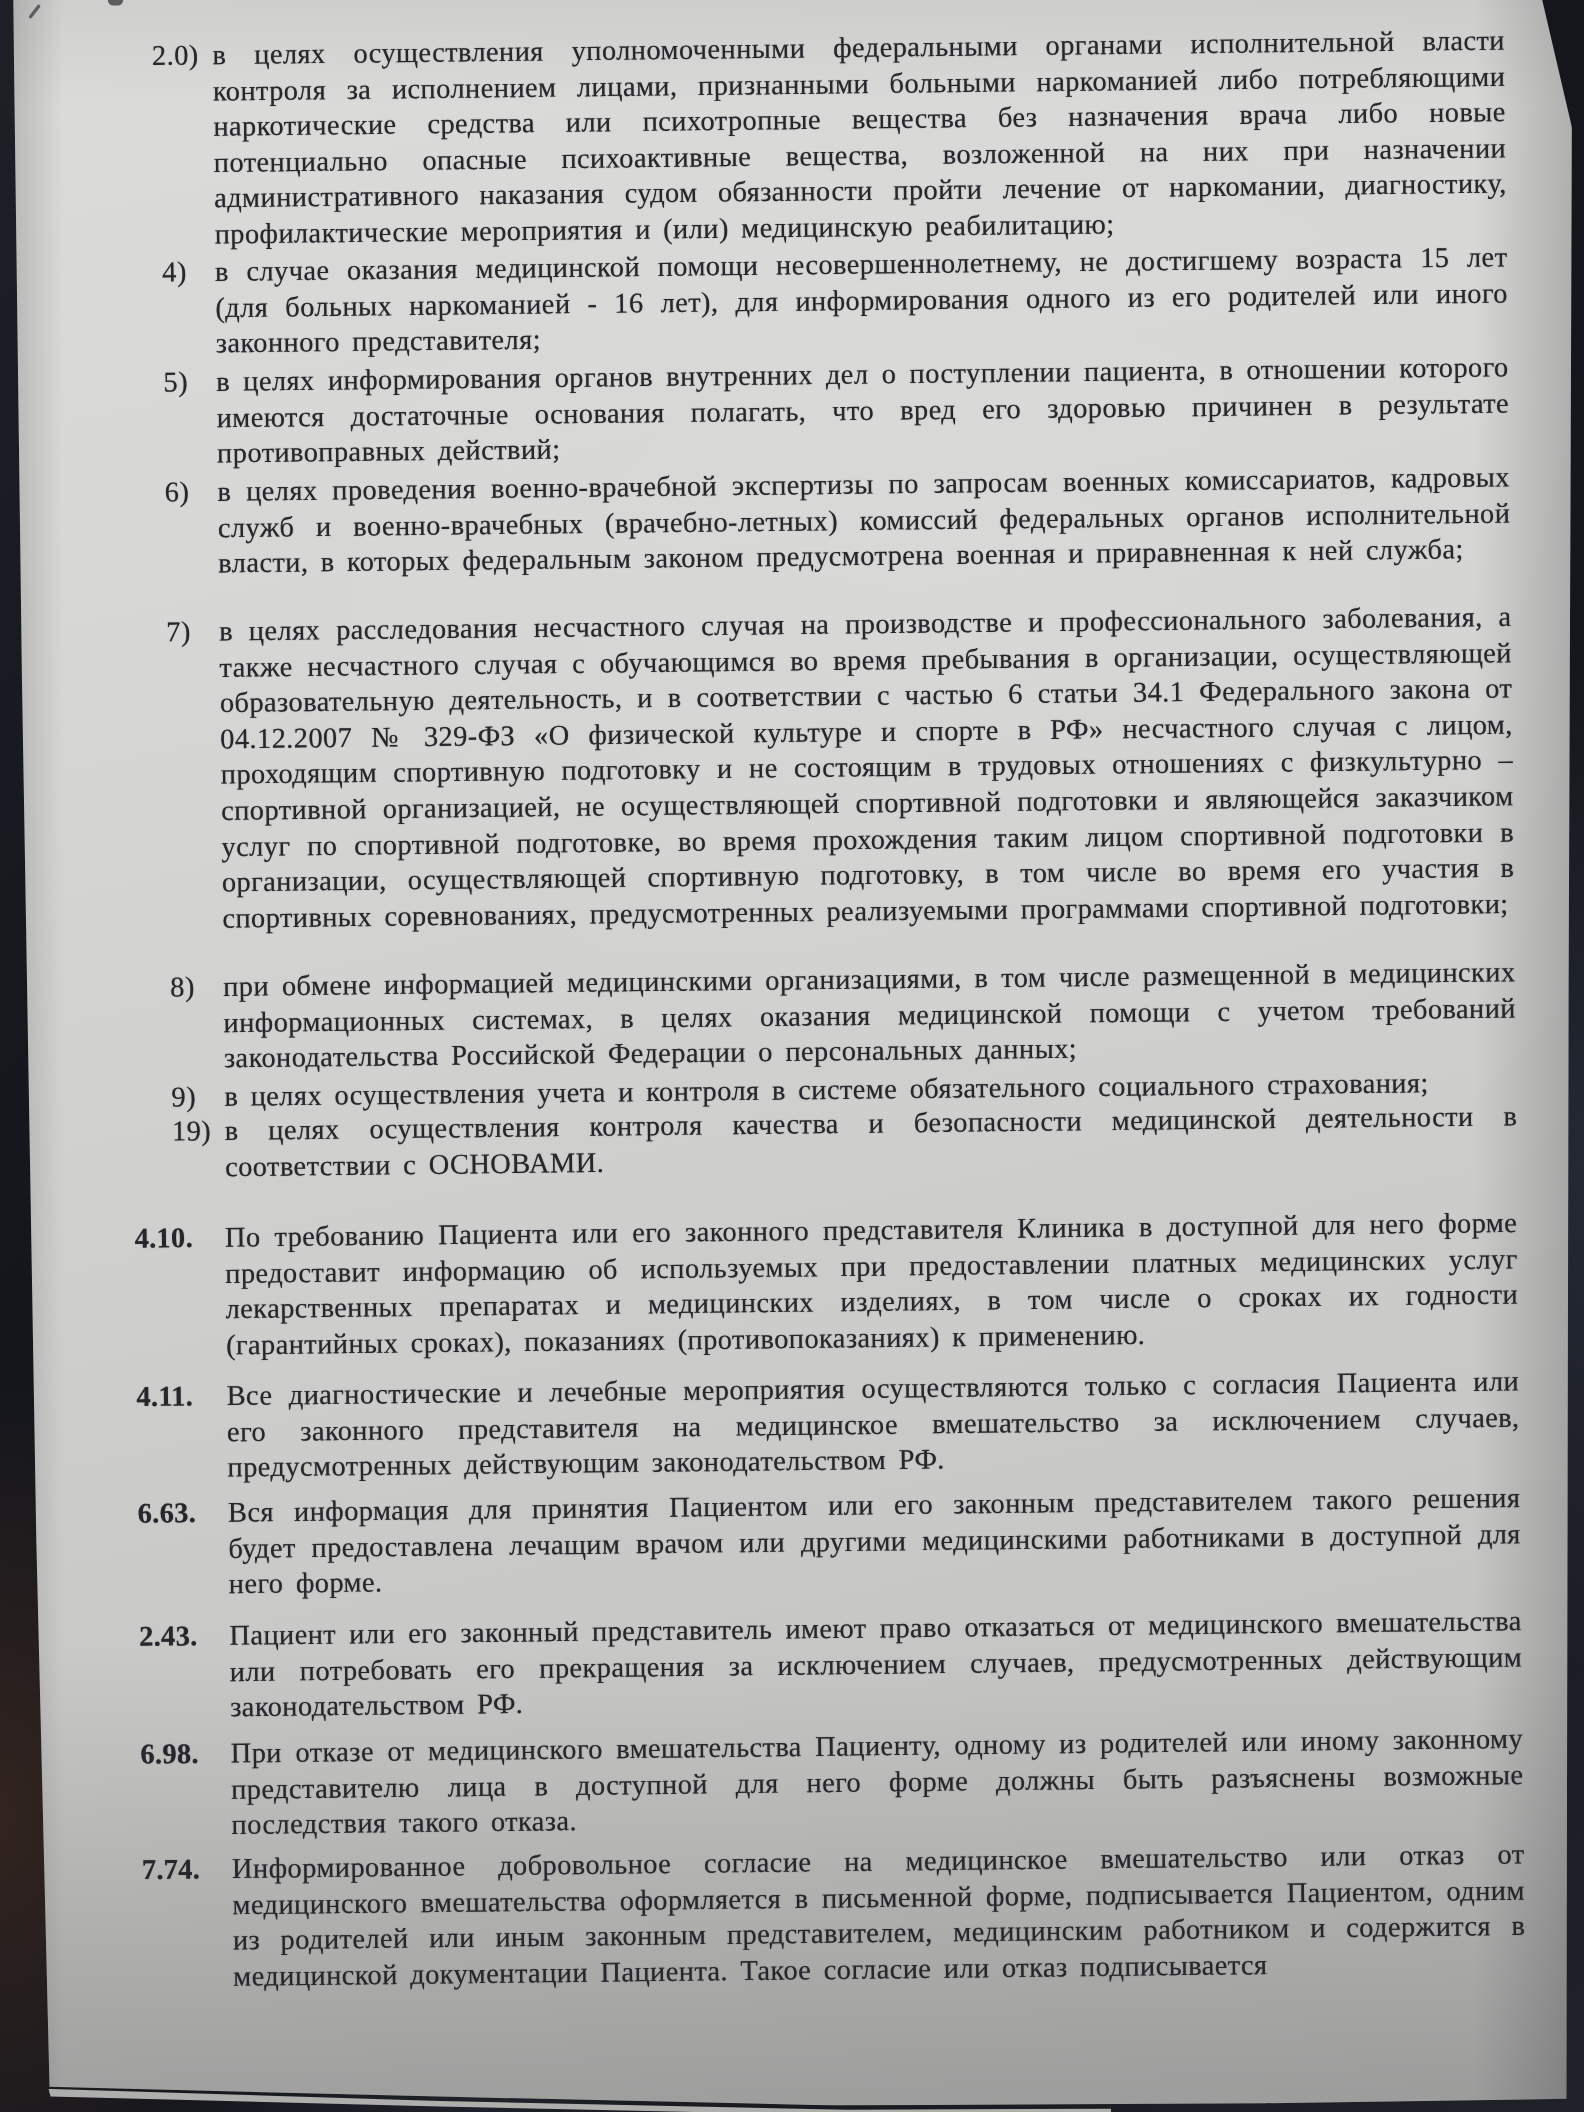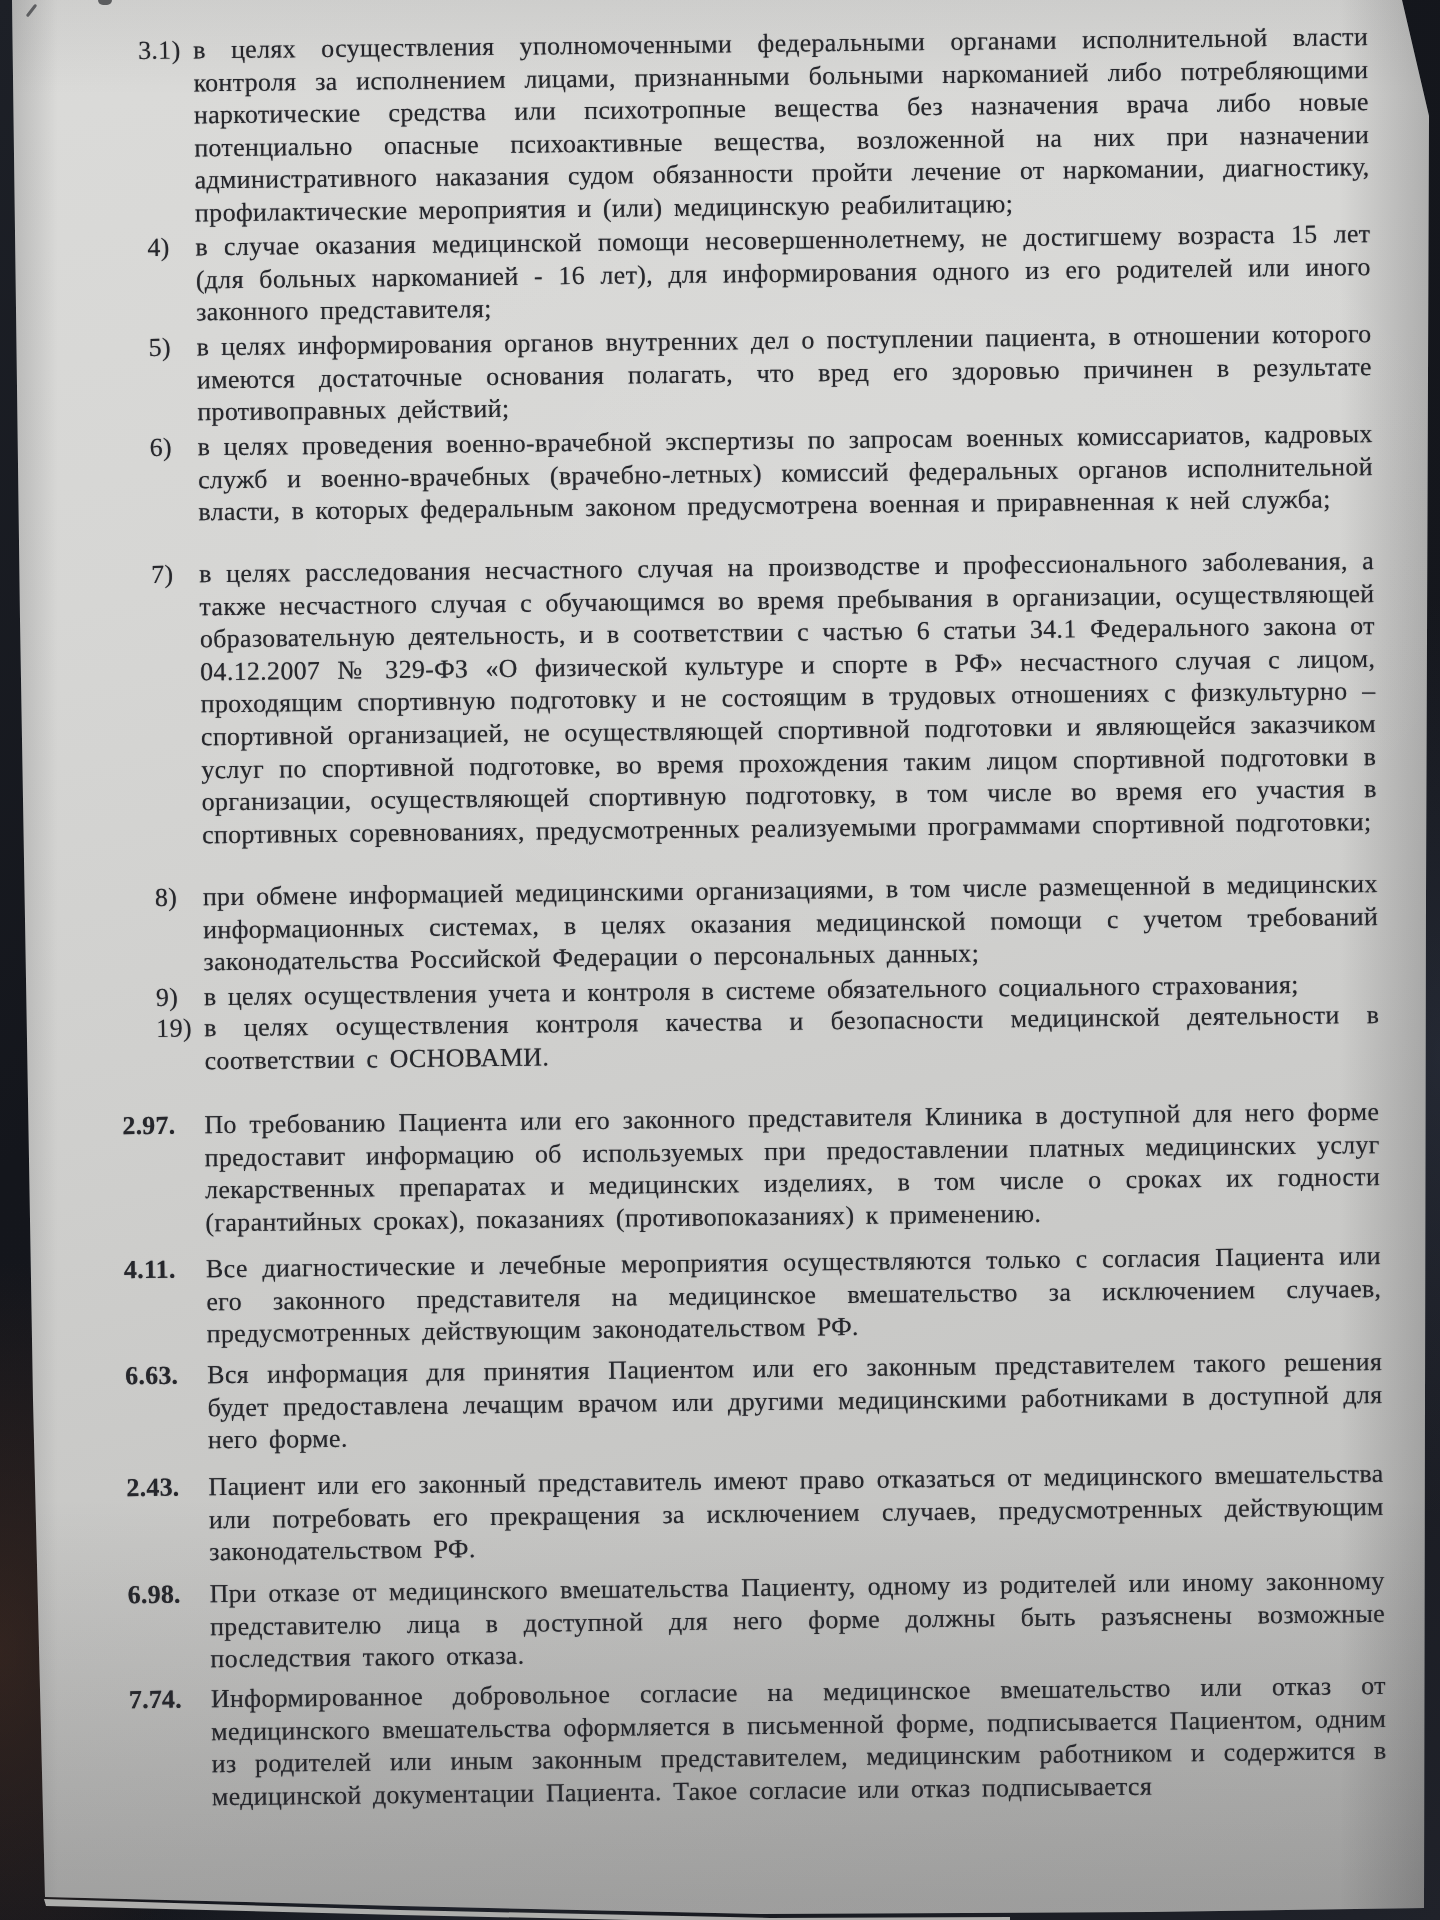--- a/index.html
+++ b/index.html
@@ -119,21 +119,21 @@
   <div class="under-sheet"></div>
 
   <div class="paper">
     <div class="paper-shade"></div>
     <div class="pen-tick"></div>
     <div class="edge-nick"></div>
 
     <div class="doc-content">
 
       <div class="clause wide-num" id="cl-31">
-        <span class="num">3.1)</span>
+        <span class="num">2.0)</span>
         <span class="txt">в целях осуществления уполномоченными федеральными органами исполнительной власти контроля за исполнением лицами, признанными больными наркоманией либо потребляющими наркотические средства или психотропные вещества без назначения врача либо новые потенциально опасные психоактивные вещества, возложенной на них при назначении административного наказания судом обязанности пройти лечение от наркомании, диагностику, профилактические мероприятия и (или) медицинскую реабилитацию;</span>
       </div>
       <div class="clause" id="cl-4">
         <span class="num">4)</span>
         <span class="txt">в случае оказания медицинской помощи несовершеннолетнему, не достигшему возраста 15 лет (для больных наркоманией - 16 лет), для информирования одного из его родителей или иного законного представителя;</span>
       </div>
       <div class="clause" id="cl-5">
         <span class="num">5)</span>
         <span class="txt">в целях информирования органов внутренних дел о поступлении пациента, в отношении которого имеются достаточные основания полагать, что вред его здоровью причинен в результате противоправных действий;</span>
       </div>
@@ -152,21 +152,21 @@
       <div class="clause" id="cl-9">
         <span class="num">9)</span>
         <span class="txt">в целях осуществления учета и контроля в системе обязательного социального страхования;</span>
       </div>
       <div class="clause" id="cl-10">
         <span class="num">19)</span>
         <span class="txt">в целях осуществления контроля качества и безопасности медицинской деятельности в соответствии с ОСНОВАМИ.</span>
       </div>
 
       <div class="section" id="sec-410">
-        <span class="num">2.97.</span>
+        <span class="num">4.10.</span>
         <span class="txt">По требованию Пациента или его законного представителя Клиника в доступной для него форме предоставит информацию об используемых при предоставлении платных медицинских услуг лекарственных препаратах и медицинских изделиях, в том числе о сроках их годности (гарантийных сроках), показаниях (противопоказаниях) к применению.</span>
       </div>
       <div class="section" id="sec-411">
         <span class="num">4.11.</span>
         <span class="txt">Все диагностические и лечебные мероприятия осуществляются только с согласия Пациента или его законного представителя на медицинское вмешательство за исключением случаев, предусмотренных действующим законодательством РФ.</span>
       </div>
       <div class="section" id="sec-412">
         <span class="num">6.63.</span>
         <span class="txt">Вся информация для принятия Пациентом или его законным представителем такого решения будет предоставлена лечащим врачом или другими медицинскими работниками в доступной для него форме.</span>
       </div>

